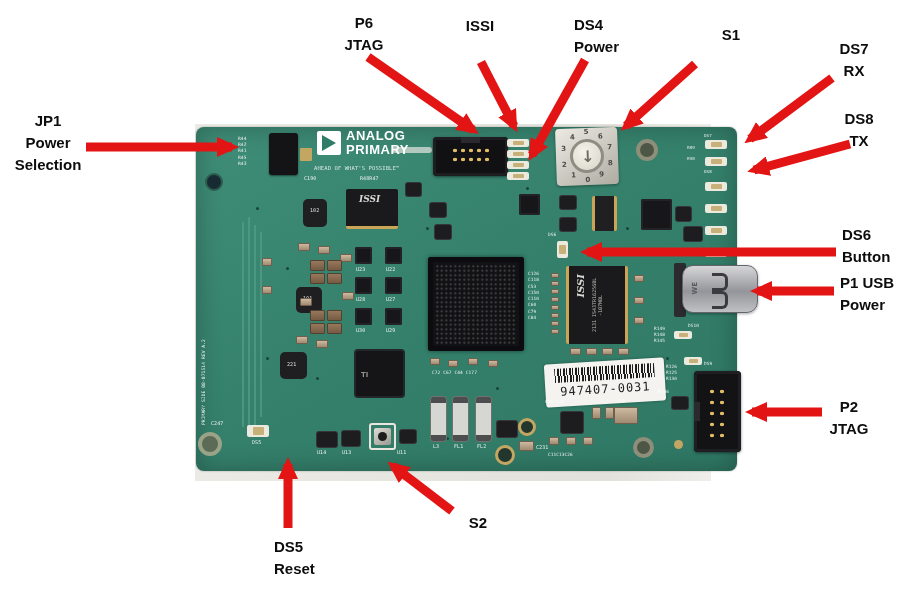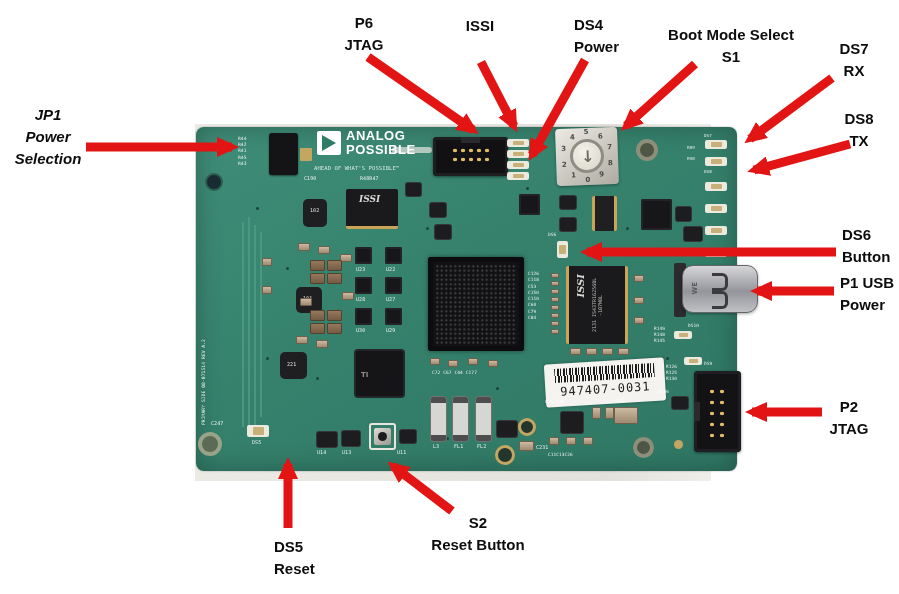--- a/index.html
+++ b/index.html
@@ -77,21 +77,21 @@
       <div class="hole" style="left:322px;top:291px;width:18px;height:18px;background:#23362e;border:3px solid #c2a662;"></div>
       <div class="hole" style="left:299px;top:318px;width:20px;height:20px;background:#23362e;border:3px solid #c2a662;"></div>
       <div class="hole" style="left:437px;top:310px;width:21px;height:21px;background:#4e5646;border:4px solid #8d8f7a;"></div>
       <div class="hole" style="left:478px;top:313px;width:9px;height:9px;background:#c2a662;"></div>
 
       <div class="a" style="left:121px;top:4px;width:24px;height:24px;background:#fff;border-radius:2px;">
         <div class="a" style="left:5px;top:4px;width:0;height:0;border-left:14px solid #2f7d69;border-top:8px solid transparent;border-bottom:8px solid transparent;"></div>
       </div>
       <div class="a" style="left:150px;top:2px;font:700 13px/1.05 'Liberation Sans',sans-serif;color:#fff;letter-spacing:.5px;">
         <div>ANALOG</div>
-        <div>POSSIBLE</div>
+        <div>PRIMARY</div>
       </div>
       <div class="silk" style="left:118px;top:38px;font-size:5.5px;color:rgba(255,255,255,.8);">AHEAD OF WHAT'S POSSIBLE™</div>
 
       <div class="silk" style="left:42px;top:9px;font-size:4.6px;">R44
 R42
 R41
 R45
 R43</div>
       <div class="a" style="left:73px;top:6px;width:29px;height:42px;background:#141416;border-radius:3px;box-shadow:0 1px 2px rgba(0,0,0,.5);"></div>
       <div class="a" style="left:104px;top:21px;width:12px;height:13px;background:#c2a662;border-radius:1px;"></div>
@@ -313,32 +313,31 @@
     <div>JTAG</div>
   </div>
   <div class="callout ctr" style="left:405px;top:15px;width:150px;">
     <div>ISSI</div>
   </div>
   <div class="callout" style="left:574px;top:14px;width:70px;">
     <div>DS4</div>
     <div>Power</div>
   </div>
   <div class="callout ctr" style="left:655px;top:24px;width:152px;">
-    <div>Boot Mode Select</div>
     <div>S1</div>
   </div>
   <div class="callout ctr" style="left:828px;top:38px;width:52px;">
     <div>DS7</div>
     <div>RX</div>
   </div>
   <div class="callout ctr" style="left:833px;top:108px;width:52px;">
     <div>DS8</div>
     <div>TX</div>
   </div>
-  <div class="callout ctr" style="left:8px;top:104px;width:80px;font-style:italic;">
+  <div class="callout ctr" style="left:8px;top:110px;width:80px;">
     <div>JP1</div>
     <div>Power</div>
     <div>Selection</div>
   </div>
   <div class="callout" style="left:842px;top:224px;width:56px;">
     <div>DS6</div>
     <div>Button</div>
   </div>
   <div class="callout" style="left:840px;top:272px;width:59px;">
     <div>P1 USB</div>
@@ -347,21 +346,20 @@
   <div class="callout ctr" style="left:820px;top:396px;width:58px;">
     <div>P2</div>
     <div>JTAG</div>
   </div>
   <div class="callout" style="left:274px;top:536px;width:60px;">
     <div>DS5</div>
     <div>Reset</div>
   </div>
   <div class="callout ctr" style="left:408px;top:512px;width:140px;">
     <div>S2</div>
-    <div>Reset Button</div>
   </div>
 
   <svg class="a" style="left:0;top:0;" width="899" height="594" viewBox="0 0 899 594">
     <defs>
       <marker id="ah" markerUnits="userSpaceOnUse" markerWidth="22" markerHeight="20" refX="15" refY="10" orient="auto">
         <path d="M0,0 L22,10 L0,20 Z" fill="#e31414"></path>
       </marker>
     </defs>
     <g stroke="#e31414" stroke-width="9" stroke-linecap="butt" fill="none">
       <line x1="368" y1="57" x2="473" y2="130" marker-end="url(#ah)"></line>

